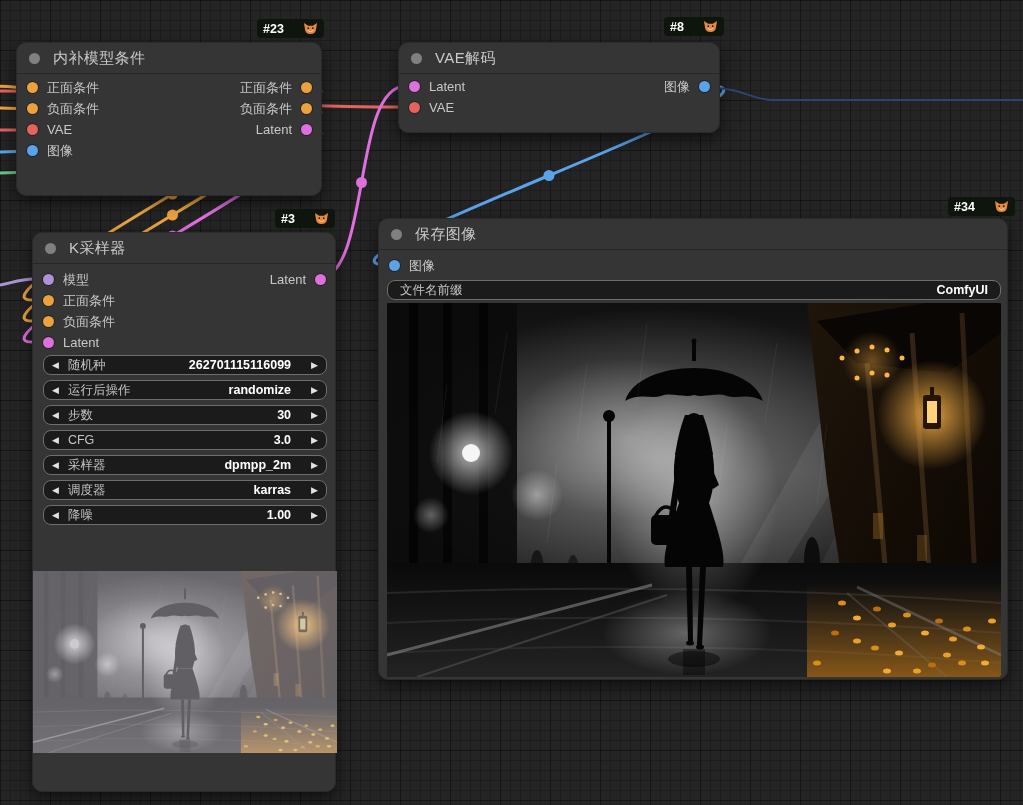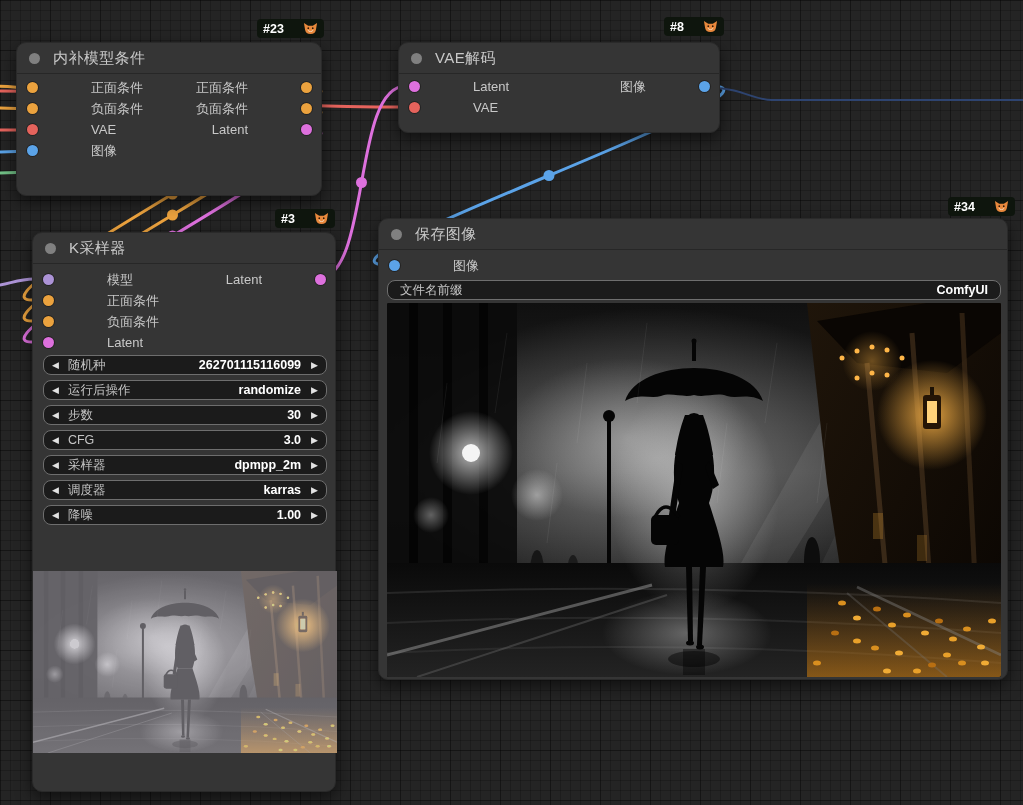--- a/index.html
+++ b/index.html
@@ -22,35 +22,35 @@
   .node{
     position:absolute;background:#353535;border-radius:10px;
     box-shadow:0 6px 16px rgba(0,0,0,.55);z-index:2;border:1px solid #2a2a2a;
     box-sizing:border-box;
   }
   .node-header{display:flex;align-items:center;gap:13px;height:30px;padding:0 12px;
     border-bottom:1px solid rgba(0,0,0,.25);}
   .title-dot{width:11px;height:11px;border-radius:50%;background:#808080;flex:none;}
   .node-title{color:#c9c9c9;font-size:15px;letter-spacing:.4px;white-space:nowrap;}
   .ports{position:absolute;left:0;right:0;}
-  .port-row{height:21px;display:flex;align-items:center;gap:44px;}
+  .port-row{height:21px;display:flex;align-items:center;}
   .port-row.in{padding-left:10px;}
   .port-row.out{justify-content:flex-end;padding-right:9px;}
   .port-dot{width:11px;height:11px;border-radius:50%;flex:none;box-shadow:0 0 0 1px rgba(0,0,0,.35);}
   .port-label{color:#c8c8c8;font-size:13px;white-space:nowrap;}
   .port-row.in .port-label{margin-left:9px;}
   .port-row.out .port-label{margin-right:9px;}
   .widget{
     position:absolute;height:20px;background:#1b1b1b;border:1px solid #6e6e6e;
     border-radius:8px;display:flex;align-items:center;color:#ccc;font-size:12.5px;
     padding:0 8px;box-sizing:border-box;
   }
   .warrow{color:#e2e2e2;font-size:9px;flex:none;}
   .wlabel{margin-left:9px;color:#c4c4c4;white-space:nowrap;}
-  .wvalue{margin-left:auto;margin-right:10px;color:#fff;font-weight:bold;white-space:nowrap;}
+  .wvalue{margin-left:auto;margin-right:20px;color:#fff;font-weight:bold;white-space:nowrap;}
   .widget.text .wlabel{margin-left:4px;}
   .widget.text .wvalue{margin-right:4px;}
   .badge{
     position:absolute;height:19px;background:#0e150d;border-radius:4px;
     display:flex;align-items:center;gap:19px;padding:0 6px;color:#fff;
     font-size:12.5px;font-weight:bold;z-index:3;
   }
   .frame{position:absolute;overflow:hidden;background:#000;}
   .frame svg{display:block;}
   #preview-small svg{filter:brightness(1.5) contrast(.62) saturate(1.1);}

